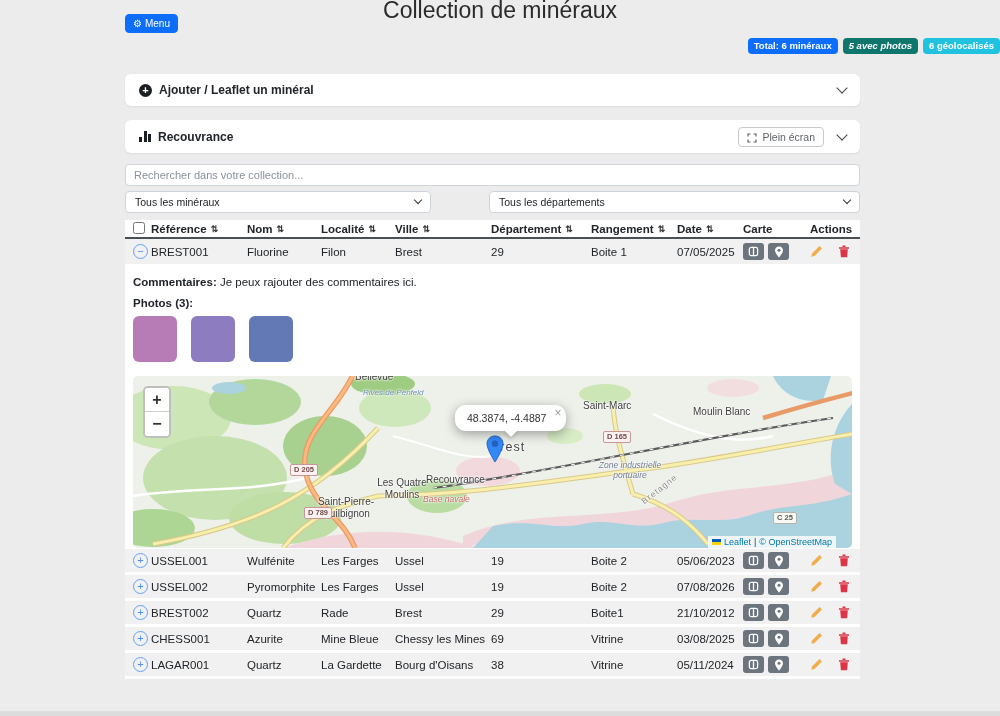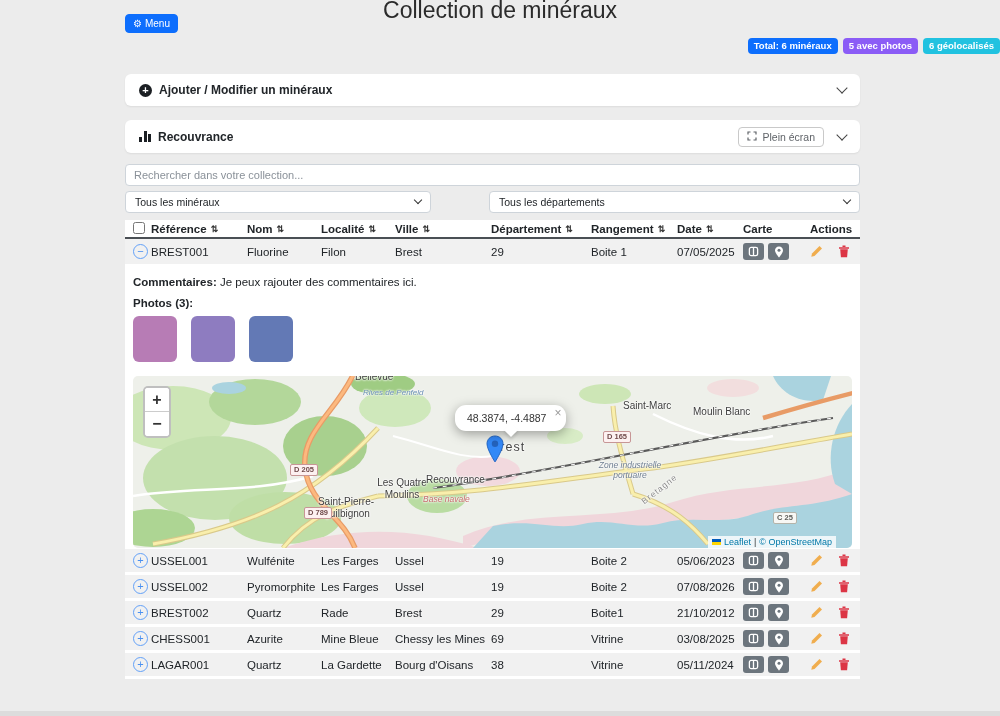--- a/index.html
+++ b/index.html
@@ -46,21 +46,21 @@
     width:13px; height:13px; background:#1b1f23; border-radius:50%;
     color:#fff; font-size:11px; line-height:12px; text-align:center; font-weight:bold;
     display:inline-block;
   }
   .bar-chart-icon { display:inline-flex; align-items:flex-end; gap:1.5px; height:11px; }
   .bar-chart-icon i { display:block; width:3px; background:#1b1f23; }
   .bar-chart-icon i:nth-child(1){height:5px;} .bar-chart-icon i:nth-child(2){height:11px;} .bar-chart-icon i:nth-child(3){height:8px;}
   .fullscreen-btn {
     border:1px solid #c9c9c9; background:#fff; border-radius:4px;
     font-size:10.5px; color:#5f6368; padding:3px 8px;
-    display:flex; align-items:flex-start; gap:5px; margin-right:14px; cursor:pointer;
+    display:flex; align-items:flex-end; gap:5px; margin-right:14px; cursor:pointer;
     font-family:inherit;
   }
   .search-input {
     position:absolute; left:125px; top:164px; width:735px; height:22px;
     border:1px solid #ced4da; border-radius:4px; padding:0 8px; font-size:11px;
     font-family:inherit; color:#212529; background:#fff;
   }
   .search-input::placeholder { color:#8a9199; }
   .select {
     position:absolute; top:191px; height:22px; background:#fff;
@@ -163,28 +163,28 @@
 
 <h1 class="page-title">Collection de minéraux</h1>
 
 <button class="menu-btn">
   <span>⚙</span>
   <span>Menu</span>
 </button>
 
 <div class="badges-row">
   <span class="badge" style="background-color: rgb(13, 110, 253);">Total: 6 minéraux</span>
-  <span class="badge" style="background-color: #8b5cf6;">5 avec photos</span>
+  <span class="badge" style="background-color: #0f766e; font-style: italic;">5 avec photos</span>
   <span class="badge" style="background-color: rgb(33, 194, 224);">6 géolocalisés</span>
 </div>
 
 <div class="card" style="top:74px;height:32px;">
   <div class="card-head">
     <span class="plus-circle">+</span>
-    <span class="card-title">Ajouter / Modifier un minéraux</span>
+    <span class="card-title">Ajouter / Leaflet un minéral</span>
     <span class="spacer"></span>
     <span class="chev"></span>
   </div>
 </div>
 
 <div class="card" style="top:120px;height:33px;">
   <div class="card-head">
     <span class="bar-chart-icon">
         <i></i>
         <i></i>
@@ -351,21 +351,21 @@
         <path d="M300,112 C420,96 560,62 700,42" stroke="#5a5a5a" stroke-width="2.2" fill="none"></path>
         <path d="M300,112 C420,96 560,62 700,42" stroke="#ffffff" stroke-width="1" fill="none" stroke-dasharray="4 6"></path>
 
         <path d="M222,-5 C205,35 168,55 172,92 C176,128 210,140 222,172" stroke="#e89b66" stroke-width="5.5" fill="none"></path>
         <path d="M222,-5 C205,35 168,55 172,92 C176,128 210,140 222,172" stroke="#fcb97f" stroke-width="3" fill="none"></path>
         <path d="M630,42 C670,30 700,22 724,16" stroke="#e89b66" stroke-width="4.5" fill="none"></path>
       </svg>
 
       <div class="map-label" style="left:222px; top:-5px;">Bellevue</div>
       <div class="map-label blue-it" style="left:230px; top:12px;">Rives de Penfeld</div>
-      <div class="map-label" style="left:450px; top:24px;margin-left:40px;">Saint-Marc</div>
+      <div class="map-label" style="left:450px; top:24px;">Saint-Marc</div>
       <div class="map-label" style="left:560px; top:30px;">Moulin Blanc</div>
       <div class="map-label two-line" style="left:238px; top:101px;">Les Quatre Moulins</div>
       <div class="map-label" style="left:293px; top:98px;">Recouvrance</div>
       <div class="map-label two-line" style="left:182px; top:120px;">Saint-Pierre- Quilbignon</div>
       <div class="map-label gray-it" style="left:462px; top:84px;">Zone industrielle portuaire</div>
       <div class="map-label red-it" style="left:290px; top:118px;">Base navale</div>
       <div class="map-label rot" style="left:505px; top:108px;">Bretagne</div>
       <div class="map-label city" style="left:358px; top:64px;">Brest</div>
 
       <span class="road-chip" style="left:157px; top:88px;">D 205</span>

